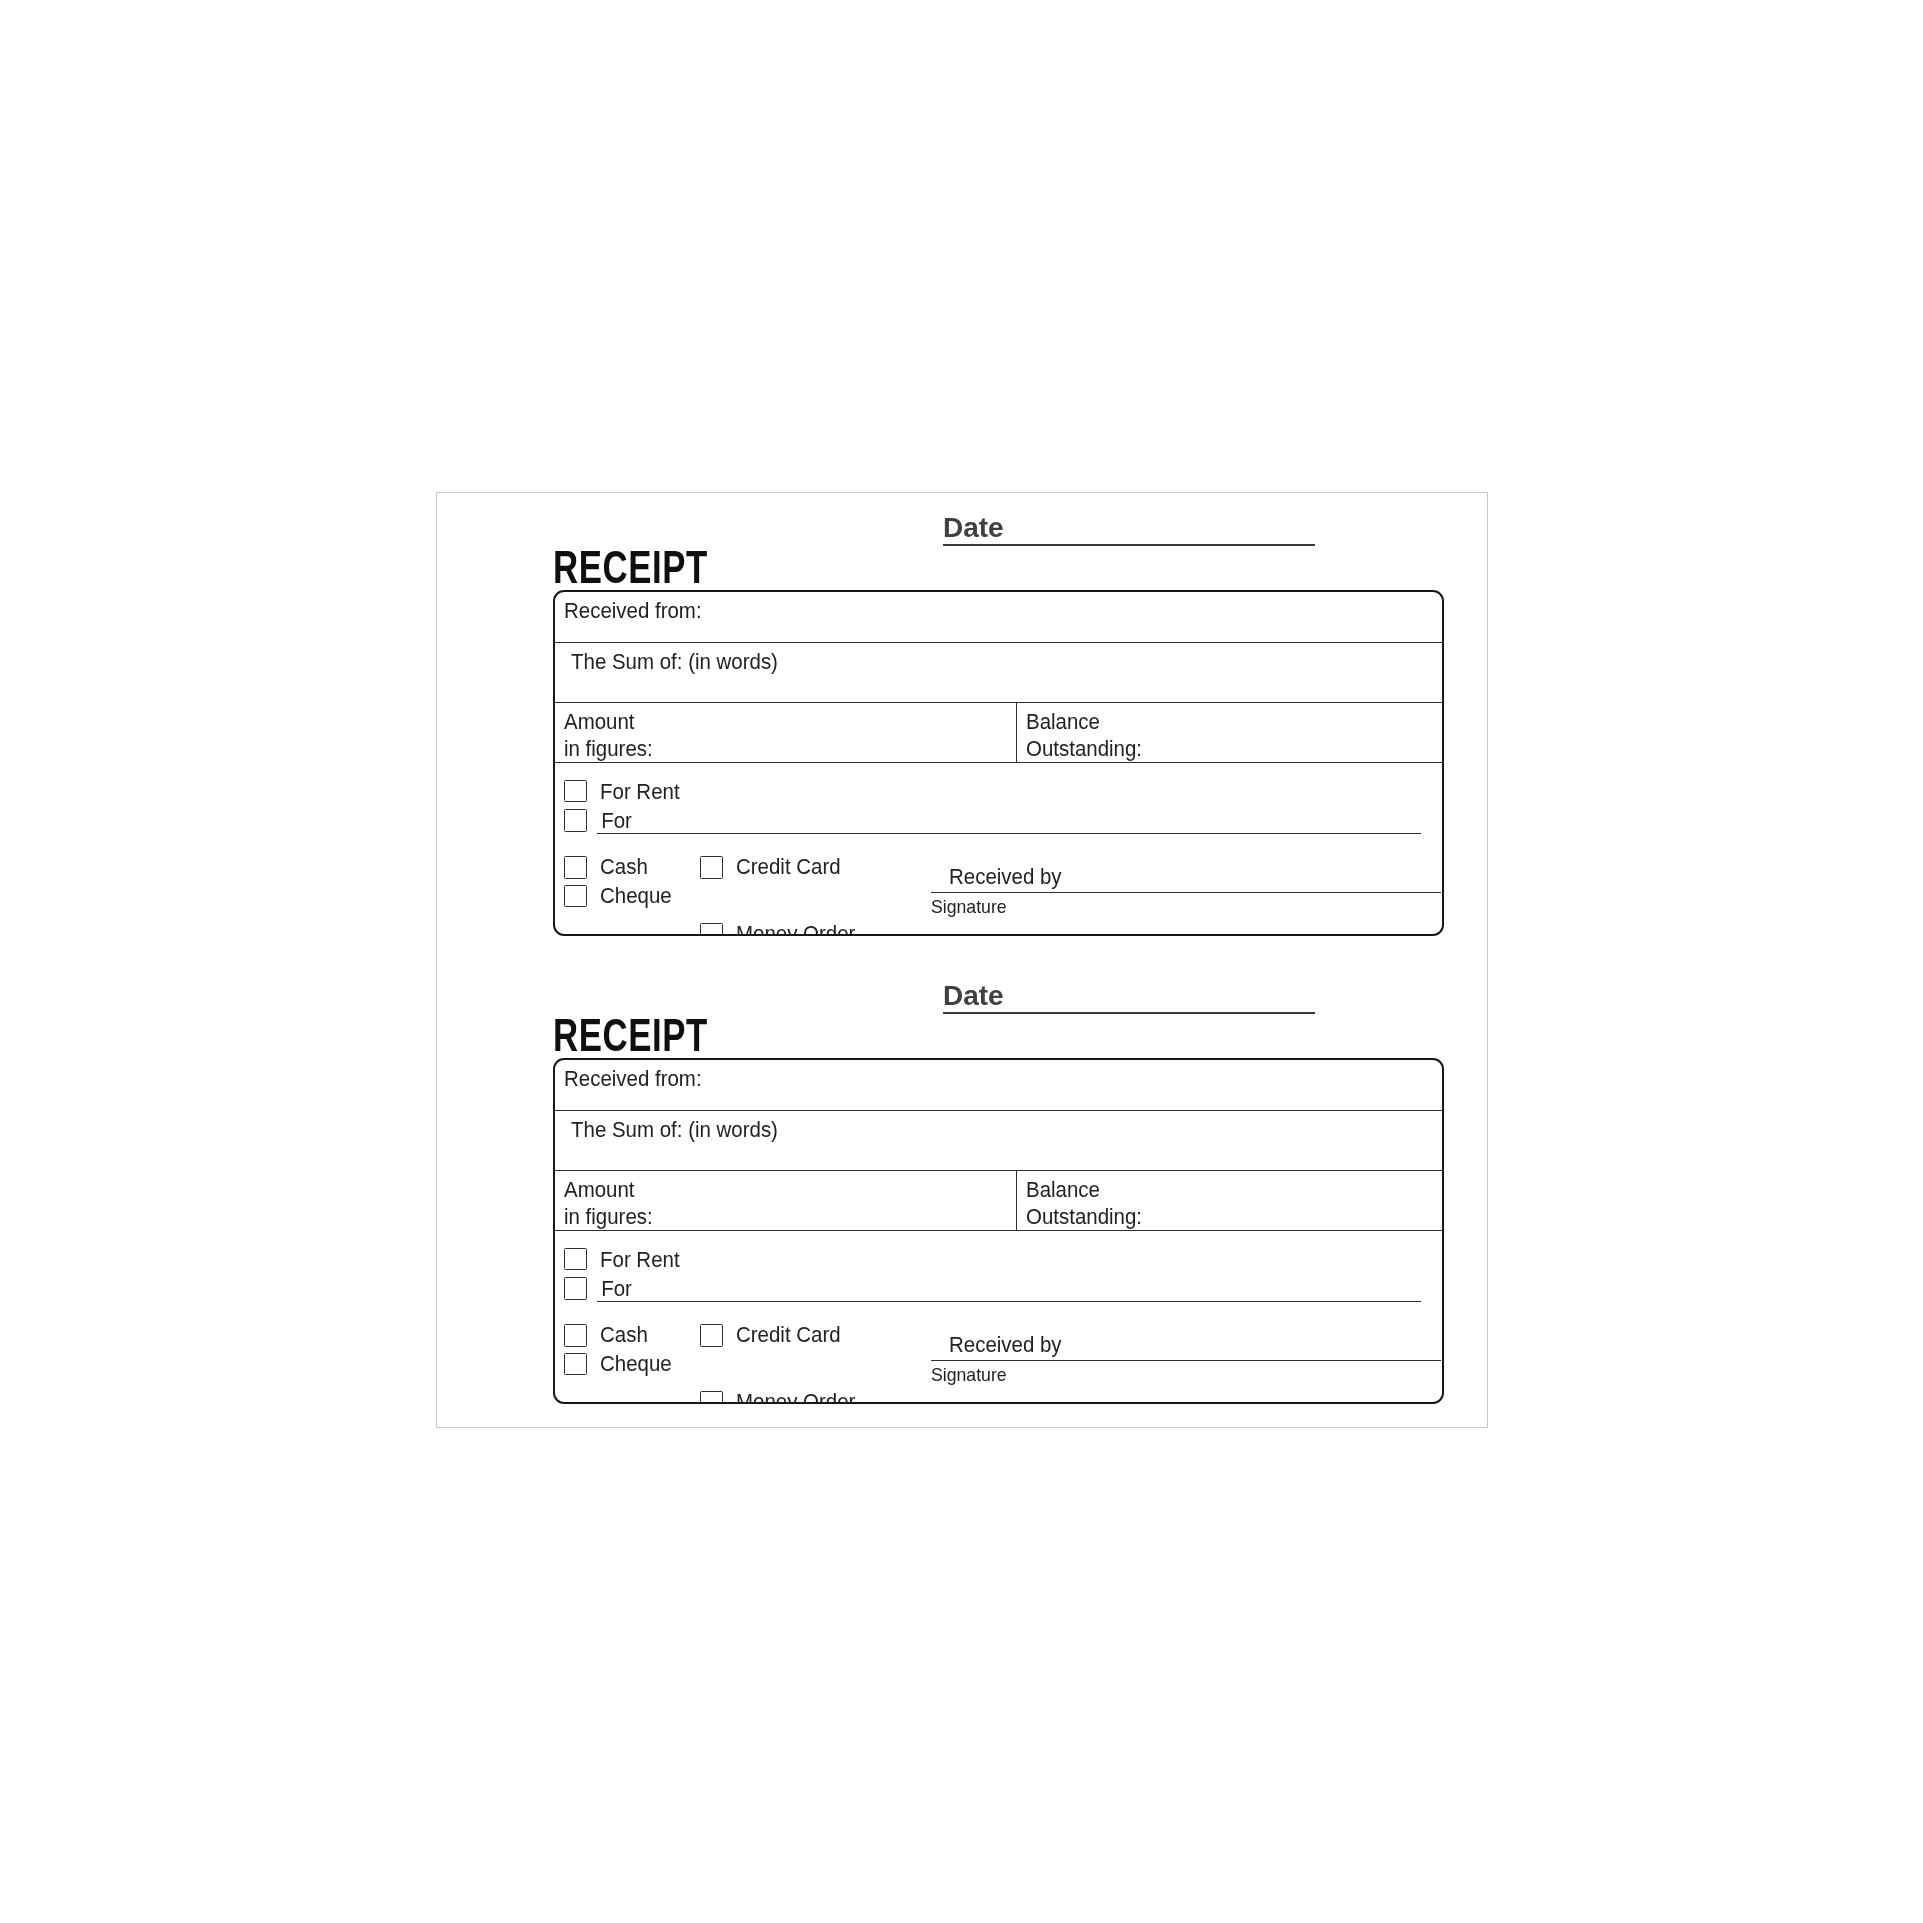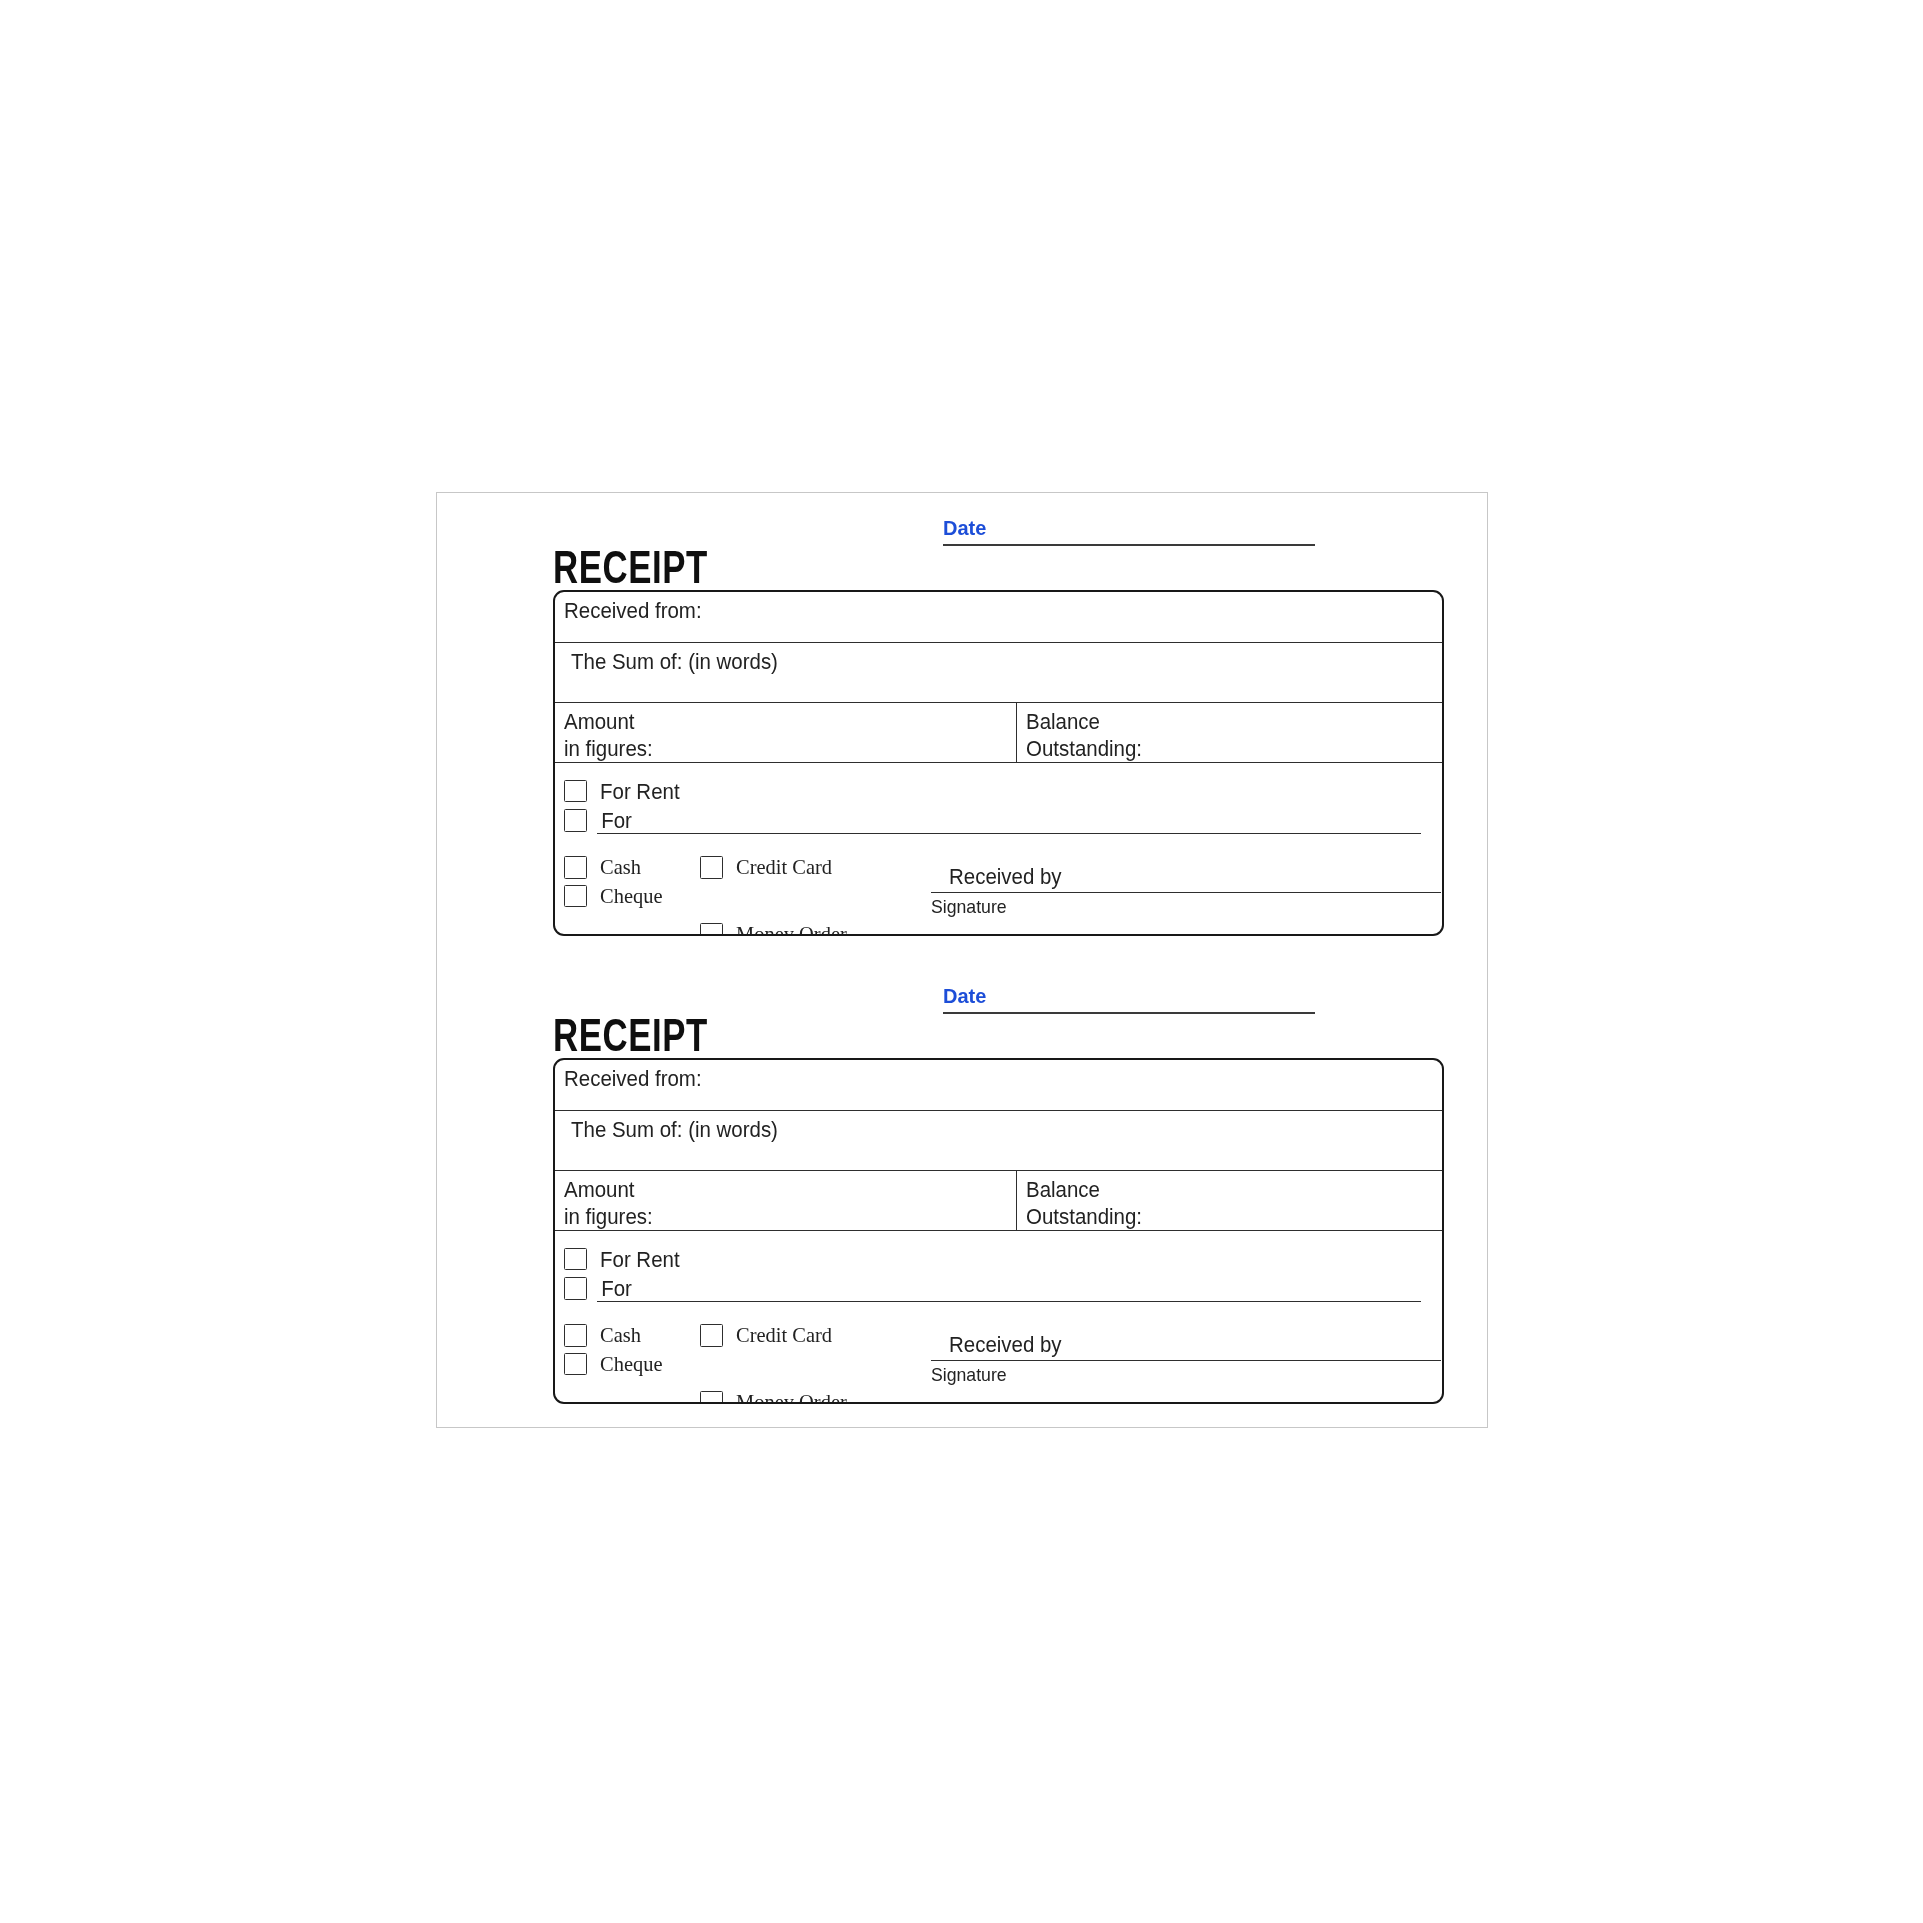--- a/index.html
+++ b/index.html
@@ -16,21 +16,21 @@
   .receipt.r2{top:491px;}
 
   .title{
     position:absolute;left:0;top:0;font-size:47px;line-height:39px;font-weight:bold;color:#0f0f0f;
     transform:scaleX(.74);transform-origin:0 100%;white-space:nowrap;letter-spacing:0.8px;
   }
   .date-group{
     position:absolute;left:390px;top:0;width:372px;height:30px;
     border-bottom:2.3px solid #3a3a3a;display:flex;align-items:flex-start;box-sizing:border-box;
   }
-  .date-label{font-size:20px;font-weight:bold;line-height:24px;color:#1d4ed8;}
+  .date-label{font-size:28px;font-weight:bold;line-height:24px;color:#404040;}
   .date-value{flex:1;height:100%;font-size:21px;}
 
   .box{
     position:absolute;left:0;top:74px;width:891px;height:346px;box-sizing:border-box;
     border:2.3px solid #181818;border-radius:11px;display:flex;flex-direction:column;overflow:hidden;
   }
   .row{box-sizing:border-box;border-bottom:1.5px solid #2e2e2e;padding:4.5px 9px;display:flex;align-items:flex-start;}
   .row-received{height:51px;}
   .row-sum{height:60px;padding-left:16px;}
   .row-figures{height:60px;padding:0;}
@@ -55,21 +55,21 @@
   .cb-lbl-forrent{position:absolute;left:45px;top:15px;}
   .for-line{
     position:absolute;left:42px;right:21px;top:44px;height:27px;
     border-bottom:1.5px solid #2e2e2e;display:flex;align-items:flex-end;box-sizing:border-box;
   }
   .for-line .lbl{padding-left:4.5px;line-height:24px;}
 
   .pay-col{position:absolute;top:93px;display:flex;flex-direction:column;gap:6px;}
   .pay-col1{left:9px;}
   .pay-col2{left:145px;gap:44px;}
-  .pay-item{display:flex;align-items:center;gap:13.5px;height:22.5px;font-family:Liberation Serif, serif;}
+  .pay-item{display:flex;align-items:center;gap:13.5px;height:22.5px;}
   .pay-item .lbl{line-height:22.5px;}
 
   .rb{position:absolute;left:376px;right:1.5px;top:101px;}
   .rb-line{
     height:28.6px;border-bottom:1.5px solid #2e2e2e;box-sizing:border-box;
     display:flex;align-items:flex-start;padding-left:18px;gap:24px;
   }
   .rb-line .lbl{line-height:25.6px;}
   .rb-fill{flex:1;height:100%;}
   .sig{

